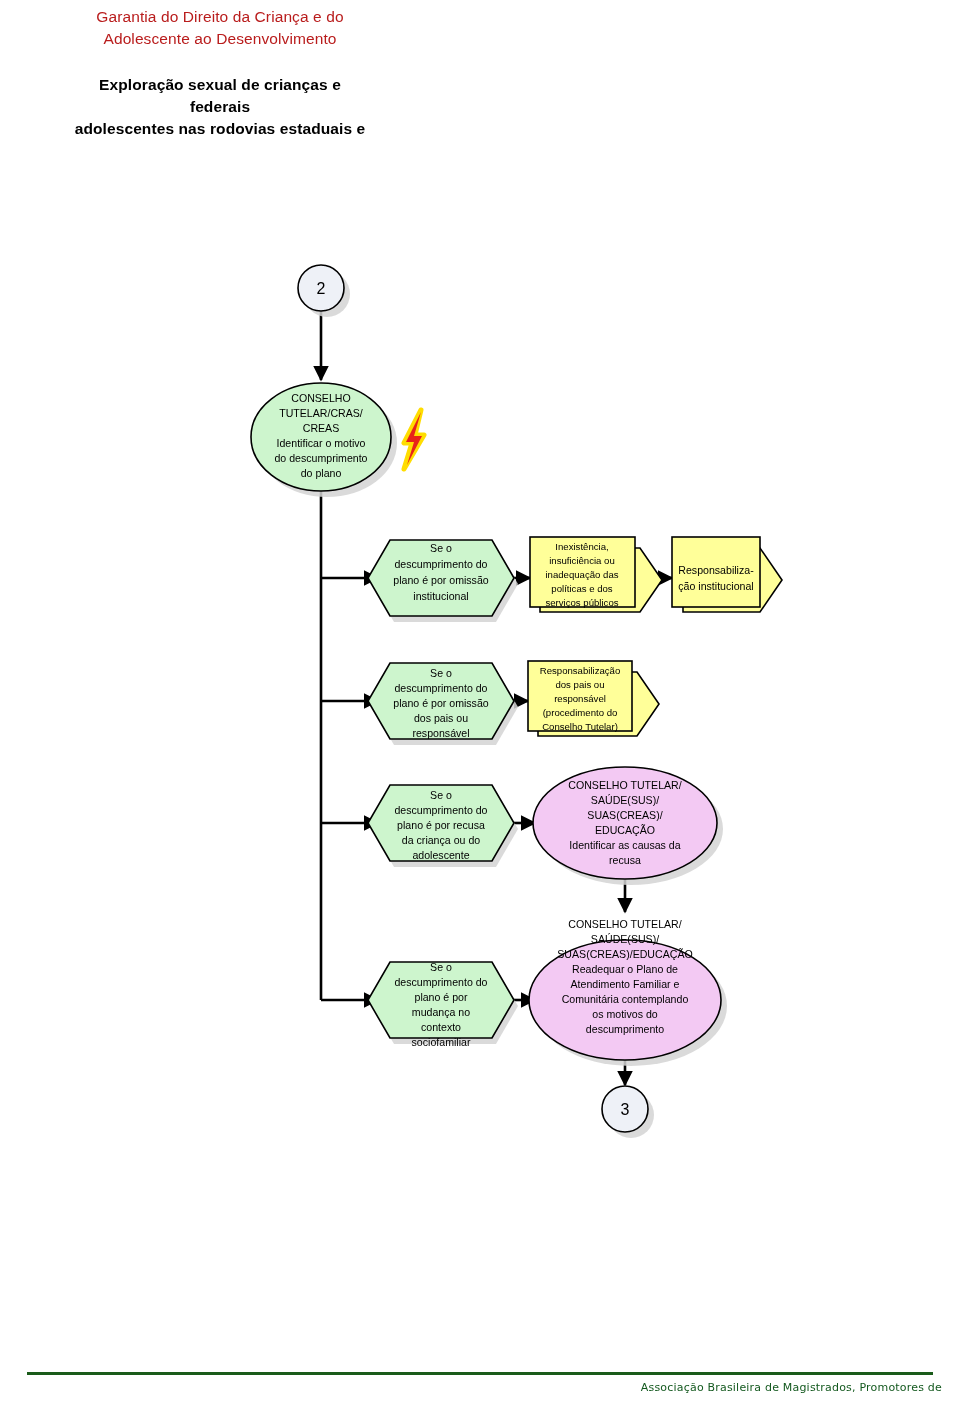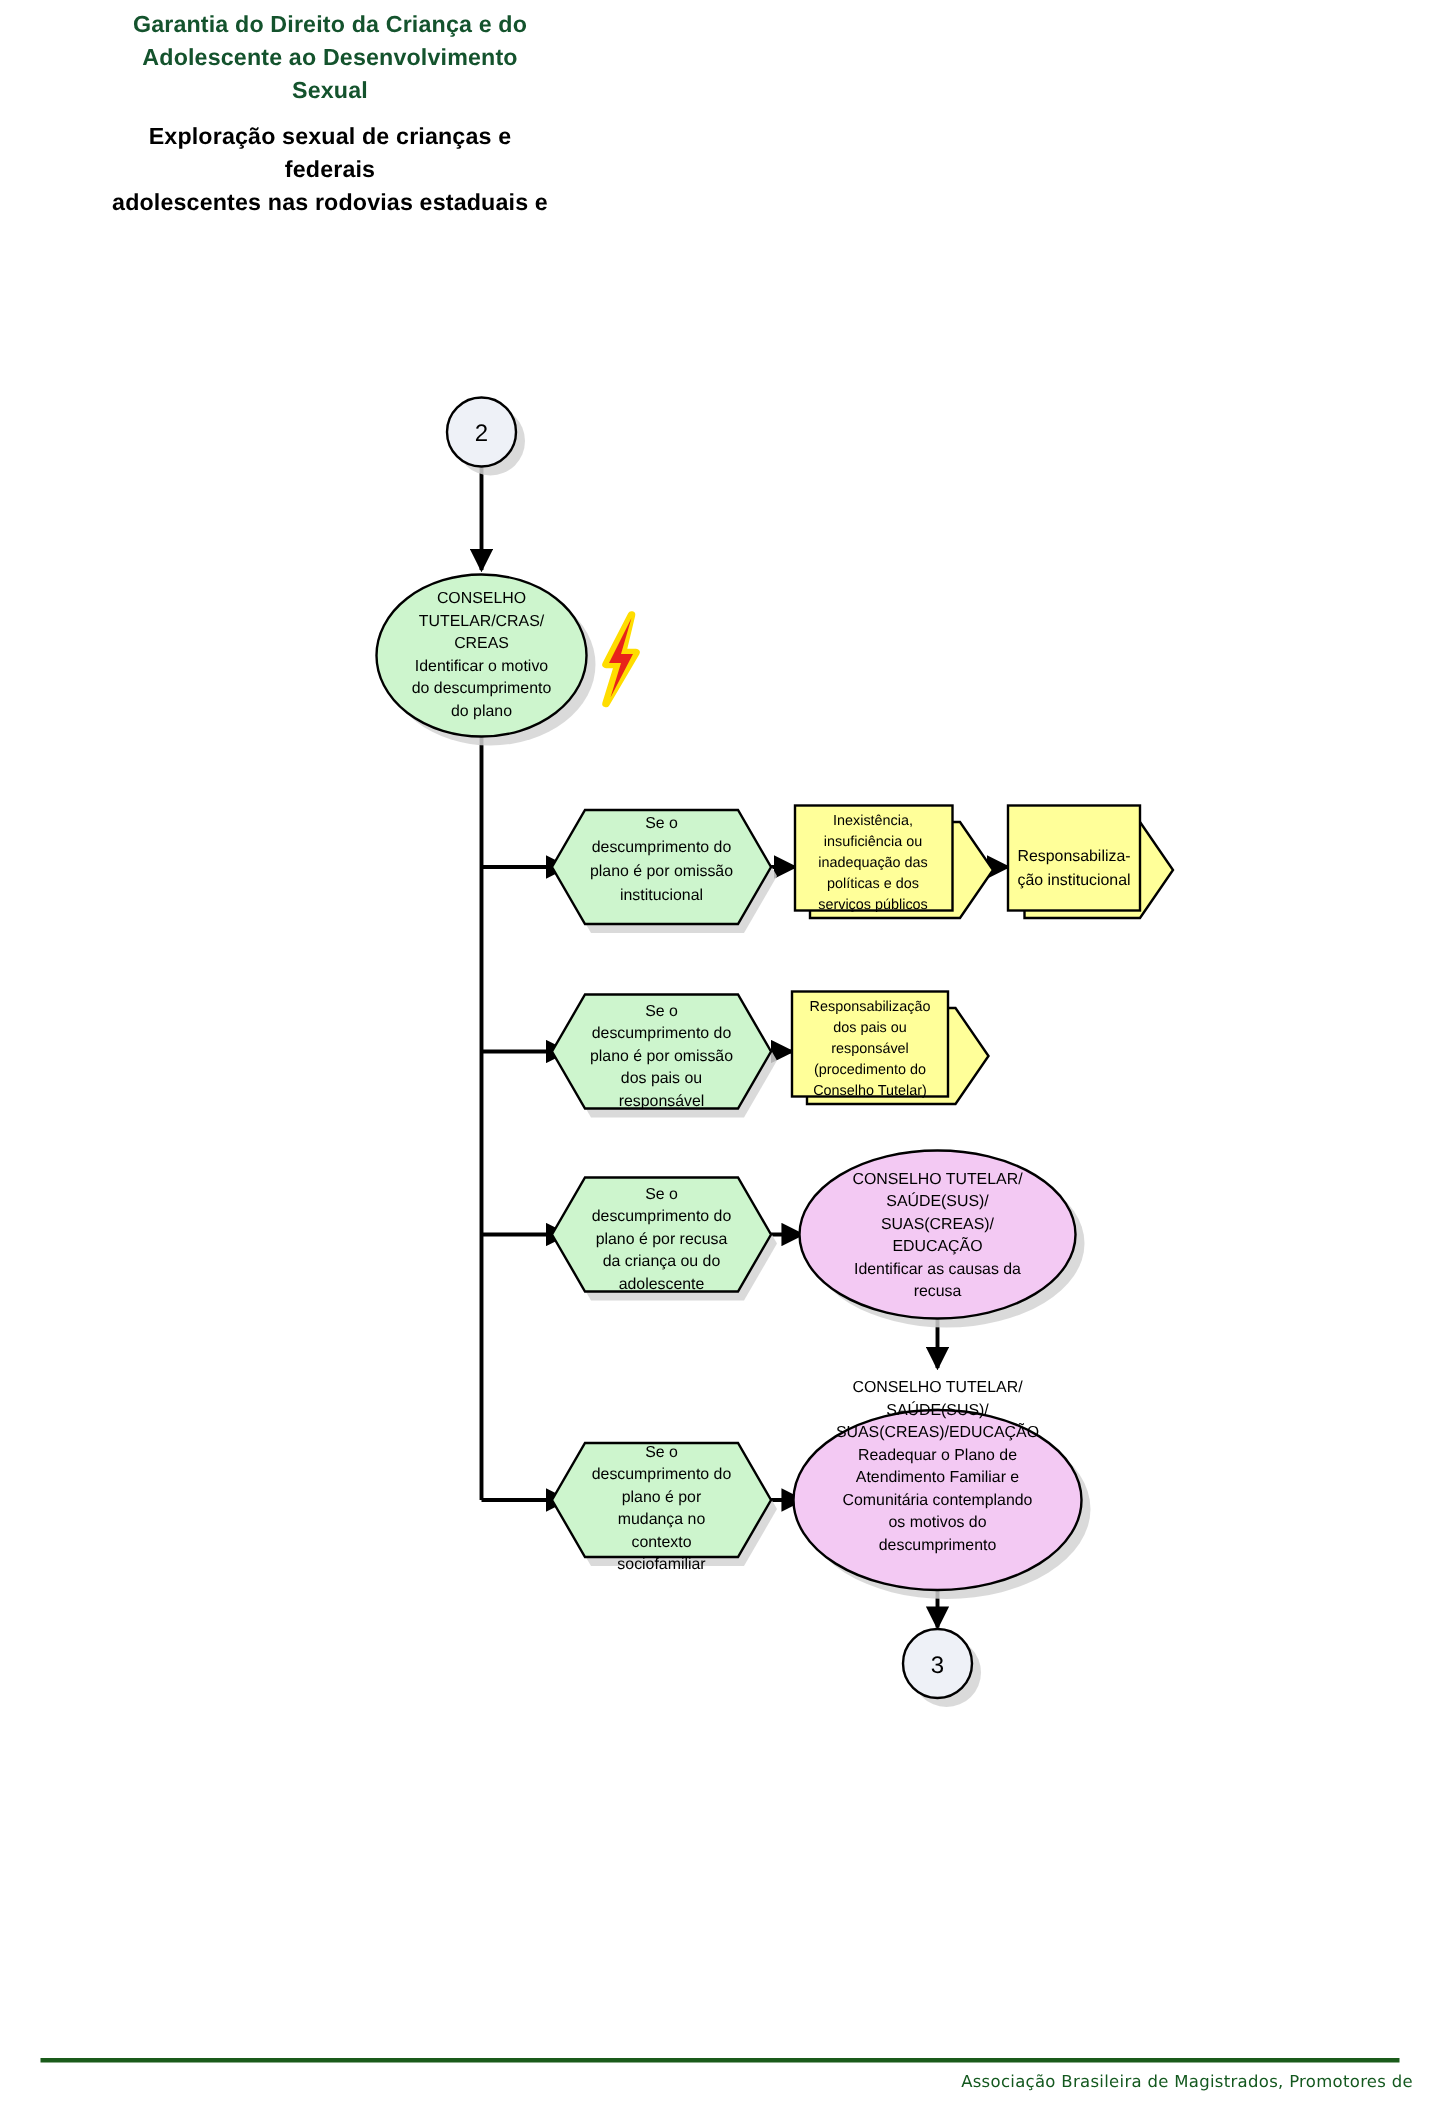--- a/index.html
+++ b/index.html
@@ -18,31 +18,31 @@
   
   #title-block {
     position: absolute;
     left: 0;
     top: 6px;
     width: 440px;
     text-align: center;
   }
   .title-main {
     font-size: 15.5px;
-    font-weight: bold;
+    font-weight: normal;
     line-height: 1.42;
-    color: #14532d;
+    color: #b91c1c;
     letter-spacing: 0.1px;
   }
   .title-sub {
     font-size: 15.5px;
     font-weight: bold;
     line-height: 1.42;
     color: #000000;
-    margin-top: 9px;
+    margin-top: 24px;
     letter-spacing: 0.1px;
   }
 
   
   #flowchart {
     position: absolute;
     left: 0;
     top: 0;
     width: 960px;
     height: 1418px;
@@ -85,21 +85,20 @@
     letter-spacing: 0.2px;
   }
 </style>
 </head>
 <body>
 
 <div id="title-block">
   <div class="title-main">
     <div>Garantia do Direito da Criança e do</div>
     <div>Adolescente ao Desenvolvimento</div>
-    <div>Sexual</div>
   </div>
   <div class="title-sub">
     <div>Exploração sexual de crianças e</div>
     <div>federais</div>
     <div>adolescentes nas rodovias estaduais e</div>
   </div>
 </div>
 
 <div id="flowchart">
 <svg width="960" height="1418" viewBox="0 0 960 1418" xmlns="http://www.w3.org/2000/svg">

